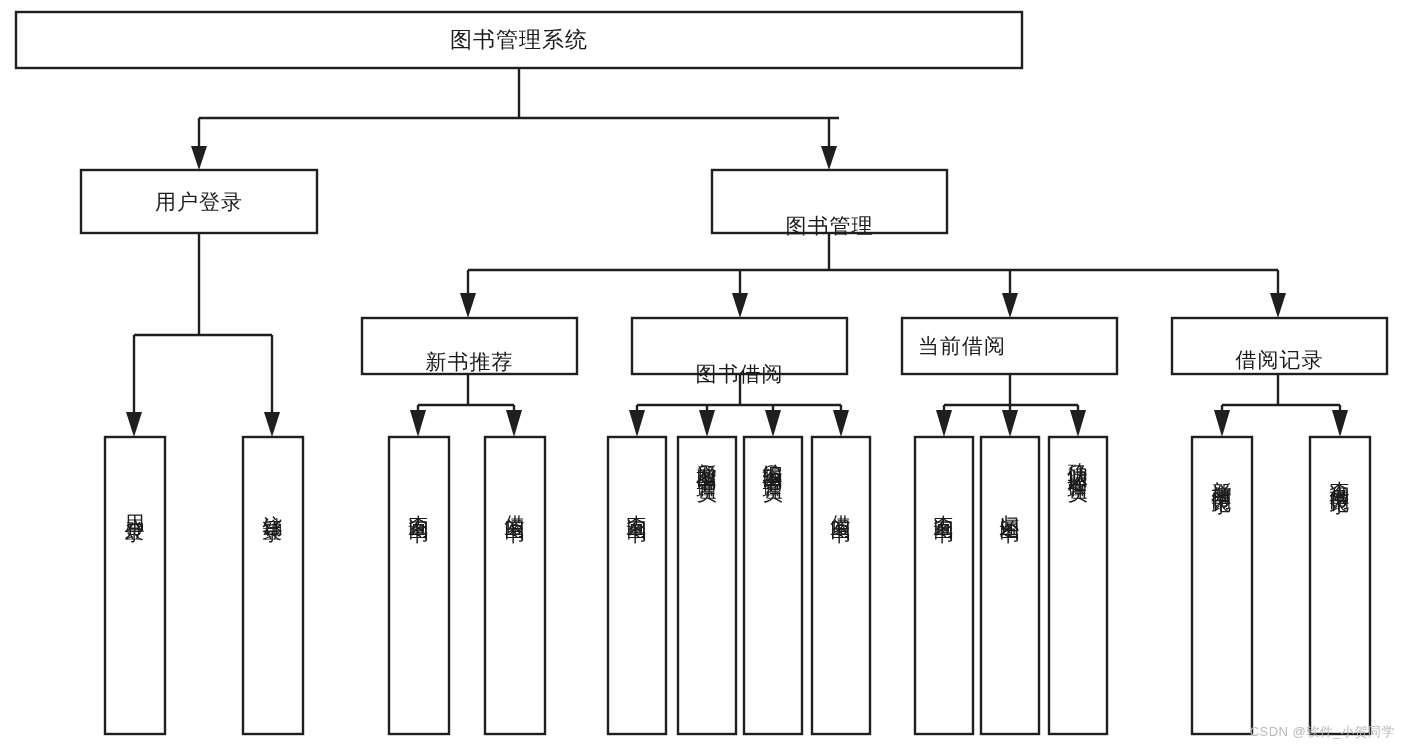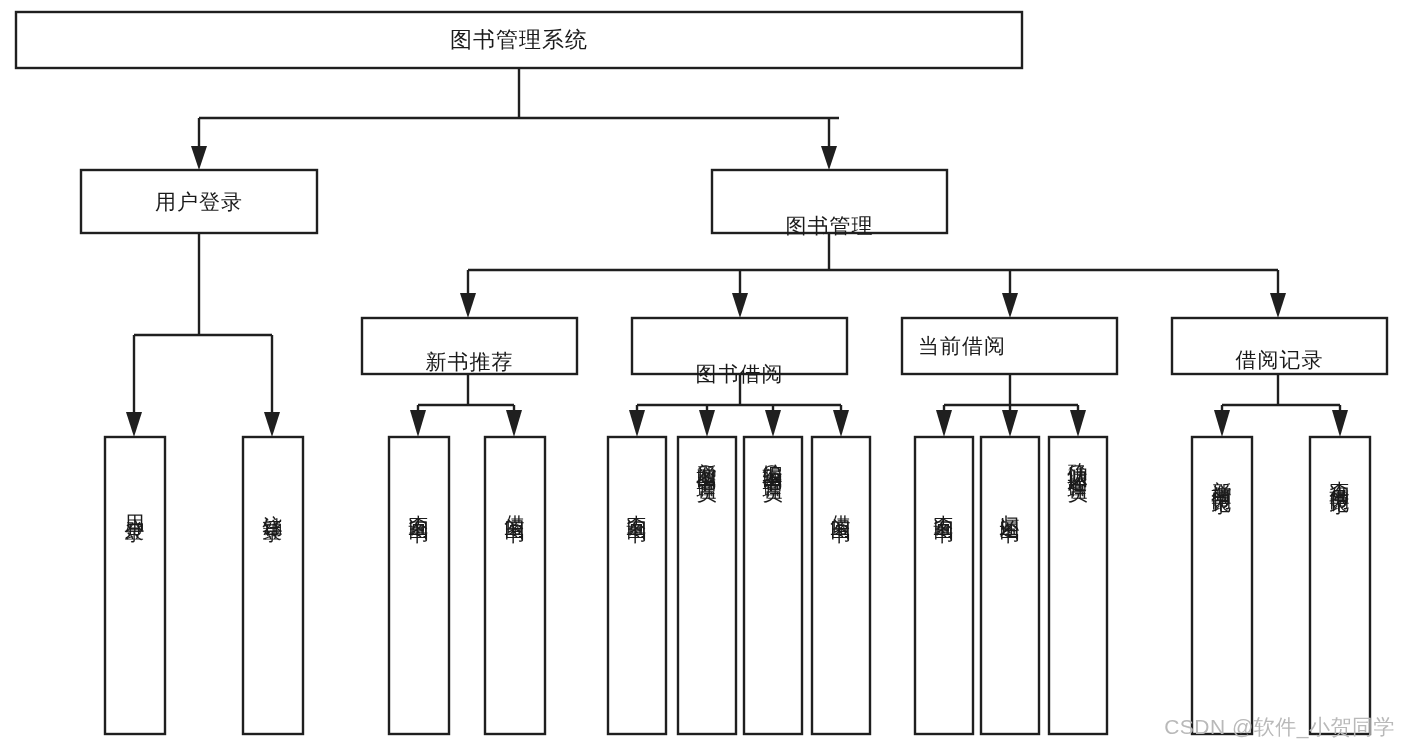--- a/index.html
+++ b/index.html
@@ -72,21 +72,21 @@
     white-space: nowrap;
   }
   .root-label-text {
     font-size: 22px;
   }
   .watermark {
     position: absolute;
     right: 10px;
     bottom: 6px;
     font-family: "Liberation Sans", "DejaVu Sans", sans-serif;
-    font-size: 21px;
+    font-size: 13px;
     color: #b9b9b9;
     letter-spacing: 0.5px;
     white-space: nowrap;
     pointer-events: none;
   }
 </style>
 </head>
 <body>
 
 <div id="diagram-root">

